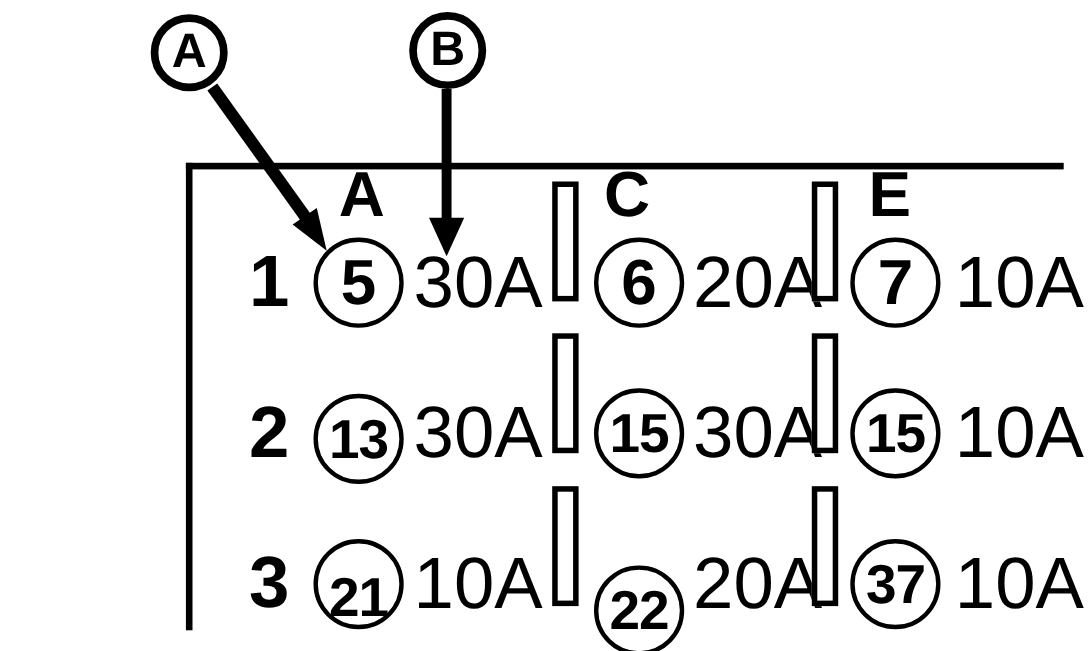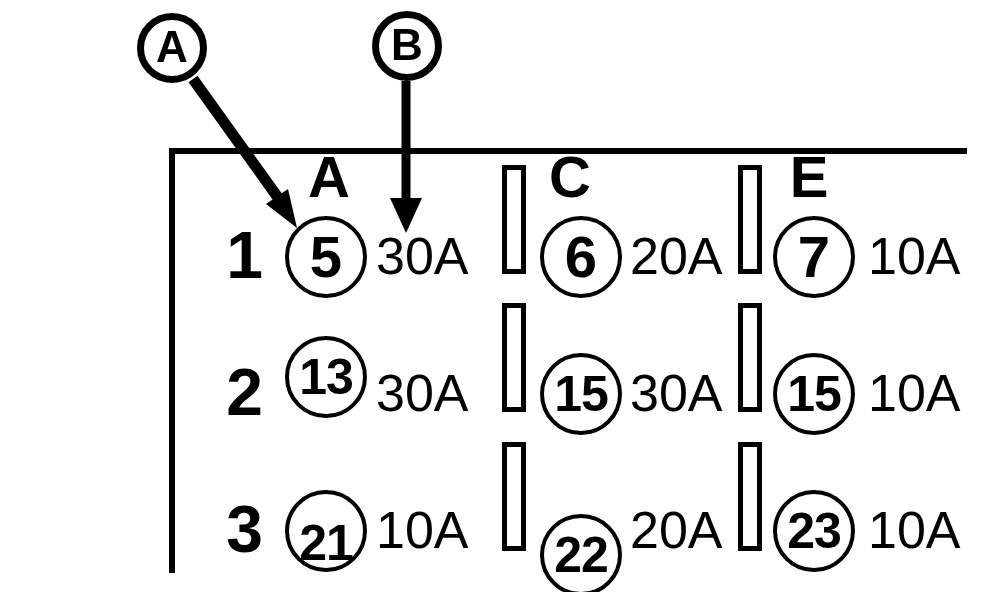--- a/index.html
+++ b/index.html
@@ -80,21 +80,21 @@
   }
   .fuse-number {
     font-weight: bold;
     line-height: 1;
   }
   .fuse-number.single { font-size: 58px; }
   .fuse-number.double { font-size: 50px; letter-spacing: -1px; }
   .amp-label {
     position: absolute;
     transform: translateY(-52%);
-    font-size: 52px;
+    font-size: 66px;
     font-weight: normal;
     line-height: 1;
     white-space: nowrap;
   }
   .connector-bar {
     position: absolute;
     width: 24px; height: 109px;
     border: 5px solid #000;
     box-sizing: border-box;
     background: #fff;
@@ -135,21 +135,21 @@
         <span class="fuse-number single">6</span>
       </div>
       <div class="amp-label" style="left: 630px; top: 257px;">20A</div>
       <div class="fuse-circle" style="left: 773px; top: 216px;">
         <span class="fuse-number single">7</span>
       </div>
       <div class="amp-label" style="left: 868px; top: 257px;">10A</div>
       <div class="connector-bar" style="left: 502px; top: 165px;"></div>
       <div class="connector-bar" style="left: 738px; top: 165px;"></div>
       <div class="row-label" style="top: 394px;">2</div>
-      <div class="fuse-circle" style="left: 285px; top: 336px;">
+      <div class="fuse-circle" style="left: 285px; top: 358px;">
         <span class="fuse-number double">13</span>
       </div>
       <div class="amp-label" style="left: 376px; top: 394px;">30A</div>
       <div class="fuse-circle" style="left: 540px; top: 353px;">
         <span class="fuse-number double">15</span>
       </div>
       <div class="amp-label" style="left: 630px; top: 394px;">30A</div>
       <div class="fuse-circle" style="left: 773px; top: 353px;">
         <span class="fuse-number double">15</span>
       </div>
@@ -159,20 +159,20 @@
       <div class="row-label" style="top: 531px;">3</div>
       <div class="fuse-circle" style="left: 285px; top: 490px; align-items: flex-end;">
         <span class="fuse-number double">21</span>
       </div>
       <div class="amp-label" style="left: 376px; top: 531px;">10A</div>
       <div class="fuse-circle" style="left: 540px; top: 514px; text-align: right;">
         <span class="fuse-number double">22</span>
       </div>
       <div class="amp-label" style="left: 630px; top: 531px;">20A</div>
       <div class="fuse-circle" style="left: 773px; top: 490px;">
-        <span class="fuse-number double">23</span>
+        <span class="fuse-number double">37</span>
       </div>
       <div class="amp-label" style="left: 868px; top: 531px;">10A</div>
       <div class="connector-bar" style="left: 502px; top: 442px;"></div>
       <div class="connector-bar" style="left: 738px; top: 442px;"></div>
     </div>
 
 </div>
 
 </body></html>

